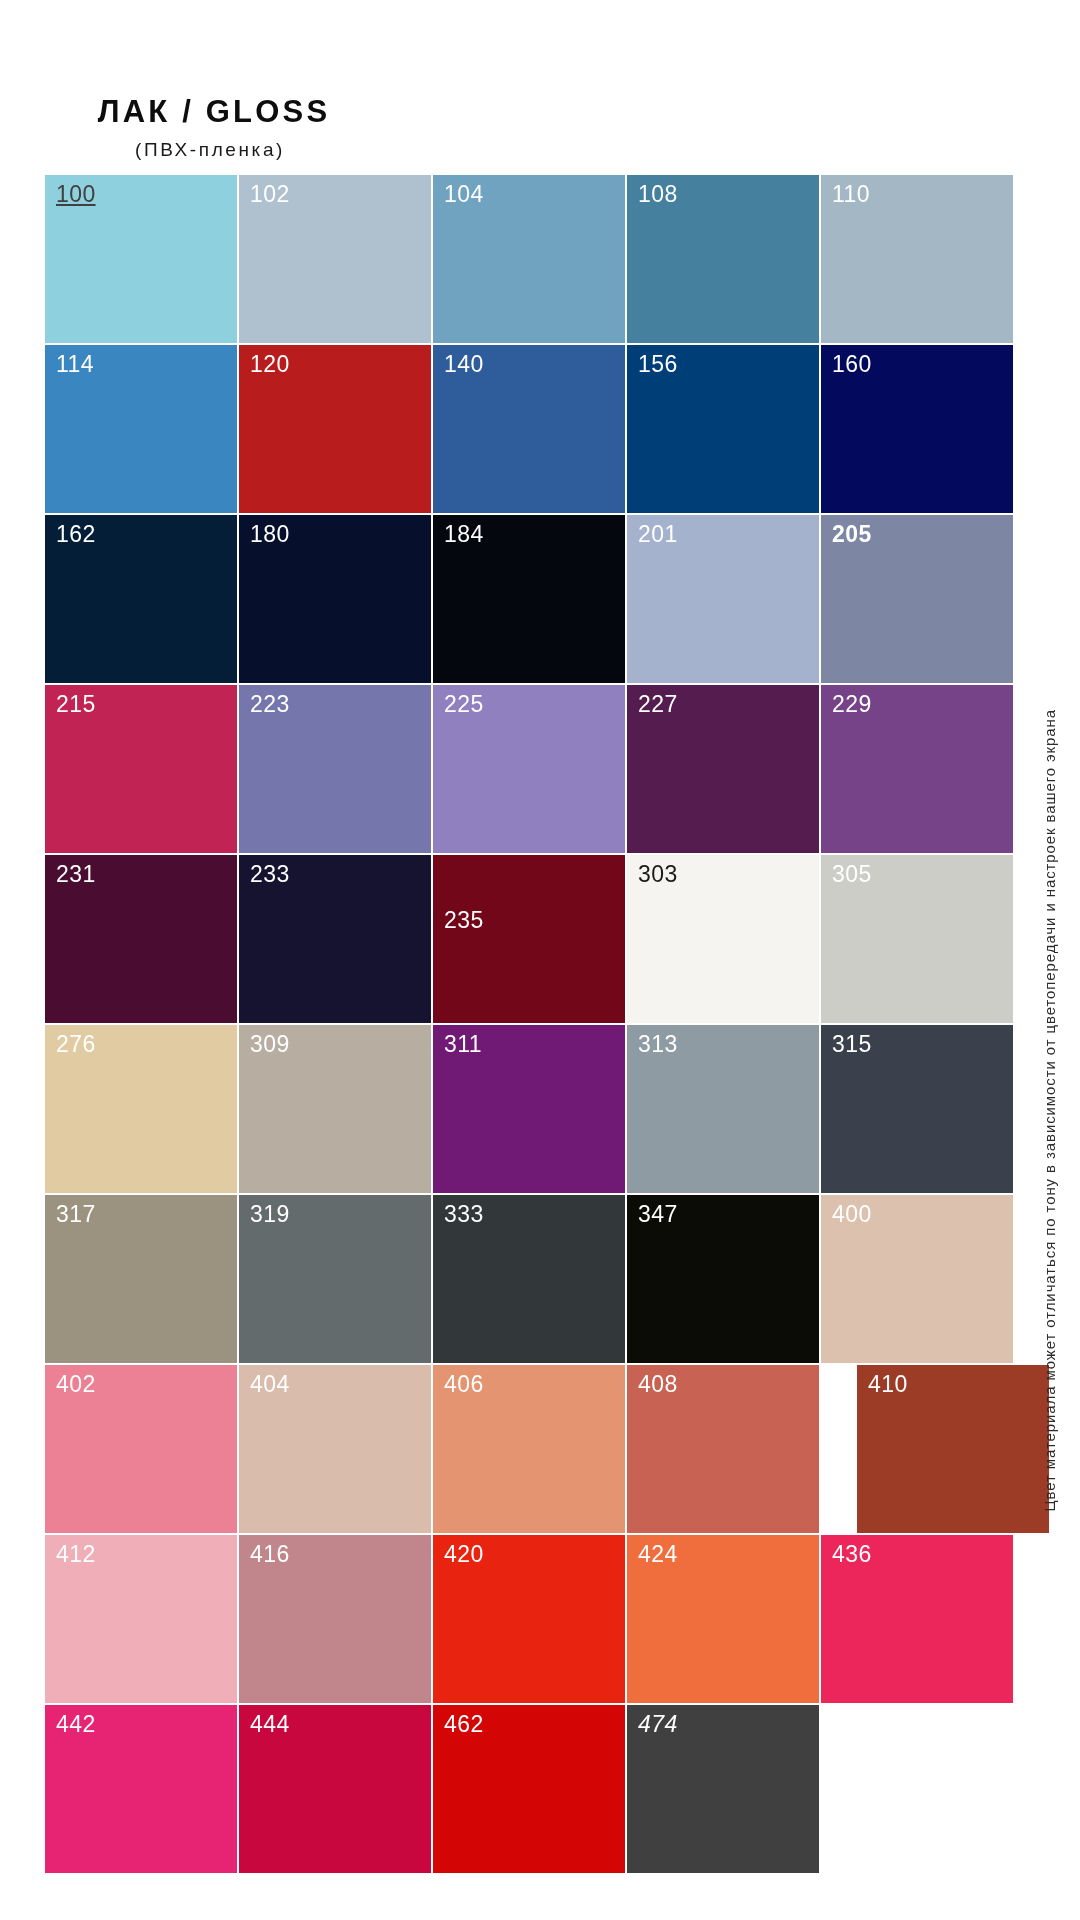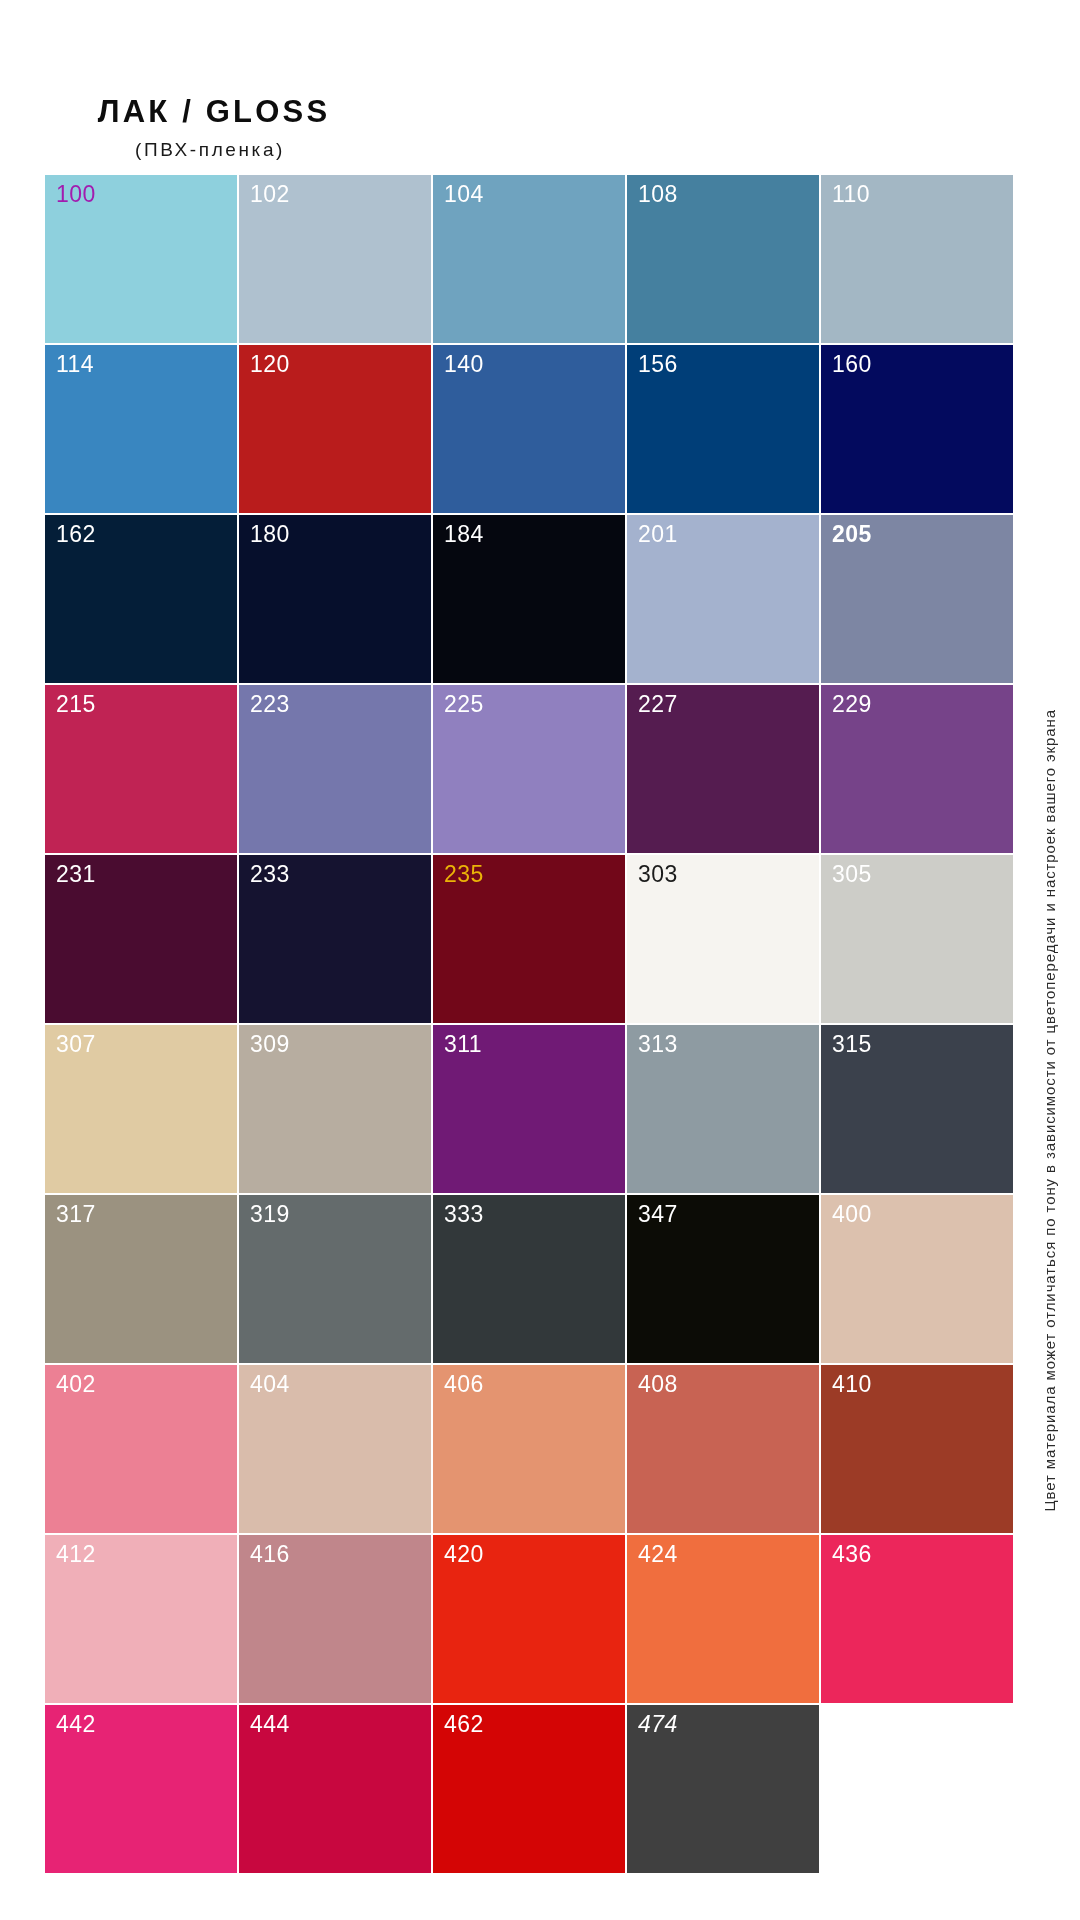--- a/index.html
+++ b/index.html
@@ -117,21 +117,21 @@
 
 <div id="page">
 
   <div id="header">
     <h1 id="title">ЛАК / GLOSS</h1>
     <div id="subtitle">(ПВХ-пленка)</div>
   </div>
 
   <div id="grid">
       <div class="swatch" style="background: rgb(142, 208, 221);">
-        <span class="swatch-label" style="color: #a21caf;">100</span>
+        <span class="swatch-label" style="color: #404040; text-decoration: underline;">100</span>
       </div>
       <div class="swatch" style="background: rgb(175, 193, 207);">
         <span class="swatch-label" style="color: rgb(255, 255, 255);">102</span>
       </div>
       <div class="swatch" style="background: rgb(111, 163, 191);">
         <span class="swatch-label" style="color: rgb(255, 255, 255);">104</span>
       </div>
       <div class="swatch" style="background: rgb(69, 128, 159);">
         <span class="swatch-label" style="color: rgb(255, 255, 255);">108</span>
       </div>
@@ -183,30 +183,30 @@
       <div class="swatch" style="background: rgb(118, 67, 137);">
         <span class="swatch-label" style="color: rgb(255, 255, 255);">229</span>
       </div>
       <div class="swatch" style="background: rgb(74, 12, 48);">
         <span class="swatch-label" style="color: rgb(255, 255, 255);">231</span>
       </div>
       <div class="swatch" style="background: rgb(21, 19, 48);">
         <span class="swatch-label" style="color: rgb(255, 255, 255);">233</span>
       </div>
       <div class="swatch" style="background: rgb(114, 7, 25);">
-        <span class="swatch-label" style="color: #eab308;">235</span>
+        <span class="swatch-label" style="color: #ffffff; margin-top: 46px;">235</span>
       </div>
       <div class="swatch dark-label" style="background: rgb(246, 244, 240);">
         <span class="swatch-label" style="color: rgb(27, 27, 27);">303</span>
       </div>
       <div class="swatch" style="background: rgb(205, 205, 200);">
         <span class="swatch-label" style="color: rgb(255, 255, 255);">305</span>
       </div>
       <div class="swatch" style="background: rgb(224, 203, 163);">
-        <span class="swatch-label" style="color: rgb(255, 255, 255);">307</span>
+        <span class="swatch-label" style="color: rgb(255, 255, 255);">276</span>
       </div>
       <div class="swatch" style="background: rgb(183, 173, 160);">
         <span class="swatch-label" style="color: rgb(255, 255, 255);">309</span>
       </div>
       <div class="swatch" style="background: #701a75;">
         <span class="swatch-label" style="color: rgb(255, 255, 255);">311</span>
       </div>
       <div class="swatch" style="background: rgb(142, 155, 162);">
         <span class="swatch-label" style="color: rgb(255, 255, 255);">313</span>
       </div>
@@ -233,21 +233,21 @@
       </div>
       <div class="swatch" style="background: rgb(217, 188, 171);">
         <span class="swatch-label" style="color: rgb(255, 255, 255);">404</span>
       </div>
       <div class="swatch" style="background: rgb(228, 148, 112);">
         <span class="swatch-label" style="color: rgb(255, 255, 255);">406</span>
       </div>
       <div class="swatch" style="background: rgb(200, 99, 83);">
         <span class="swatch-label" style="color: rgb(255, 255, 255);">408</span>
       </div>
-      <div class="swatch" style="background: rgb(156, 59, 38);">
+      <div class="swatch" style="background: rgb(156, 59, 38); margin-left: 36px;">
         <span class="swatch-label" style="color: rgb(255, 255, 255);">410</span>
       </div>
       <div class="swatch" style="background: rgb(240, 175, 184);">
         <span class="swatch-label" style="color: rgb(255, 255, 255);">412</span>
       </div>
       <div class="swatch" style="background: rgb(192, 134, 139);">
         <span class="swatch-label" style="color: rgb(255, 255, 255);">416</span>
       </div>
       <div class="swatch" style="background: rgb(232, 36, 16);">
         <span class="swatch-label" style="color: rgb(255, 255, 255);">420</span>

